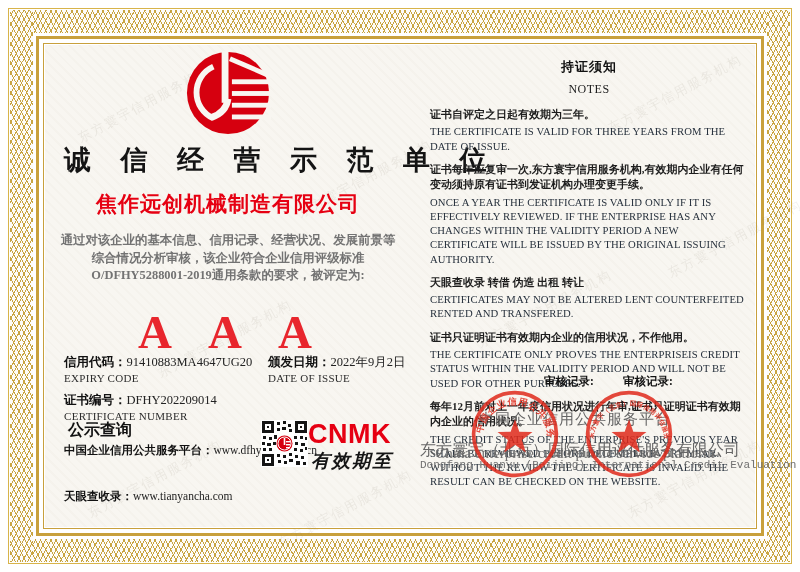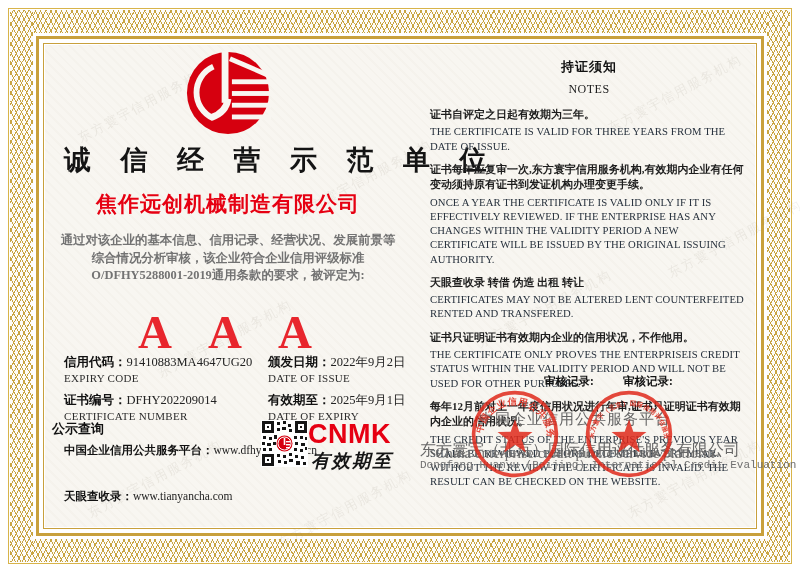--- a/index.html
+++ b/index.html
@@ -29,21 +29,21 @@
       letter-spacing:11px;color:#141414;margin:4px 0 12px 6px;white-space:nowrap;}
   #company-name{font-family:"Liberation Sans",sans-serif;font-weight:bold;font-size:21px;
       color:#e60012;letter-spacing:1px;margin-bottom:14px;white-space:nowrap;}
   #intro-para{font-size:12.4px;line-height:1.42;text-align:center;color:#737373;font-weight:600;}
   #rating{font-size:47px;color:#e8262d;letter-spacing:36px;padding-left:30px;margin-top:20px;
       font-weight:bold;}
   .field{position:absolute;font-size:12.5px;white-space:nowrap;margin-top:8px;}
   .field .lab{font-weight:bold;color:#111;}
   .field .val{color:#222;}
   .field .sub{font-size:11px;color:#2c2c2c;letter-spacing:.3px;margin-top:1px;}
-  #public-query{position:absolute;left:52px;top:420px;font-size:13px;font-weight:bold;color:#111;}
+  #public-query{position:absolute;left:68px;top:420px;font-size:16px;font-weight:bold;color:#111;}
   .qlink{position:absolute;left:64px;font-size:11.5px;white-space:nowrap;}
   .qlink .lab{font-weight:bold;color:#111;}
   .qlink .val{color:#222;}
   #qr{position:absolute;left:261px;top:420px;width:47px;height:47px;}
   #cnmk{position:absolute;left:308px;top:419px;font-family:Liberation Sans, sans-serif;
       font-weight:bold;font-size:27px;color:#e60012;letter-spacing:.5px;}
   #cnmk-sub{position:absolute;left:311px;top:448px;font-size:18.5px;font-weight:bold;
       color:#151515;letter-spacing:2px;font-style:italic;}
   
   #right-col{position:absolute;left:430px;top:58px;width:318px;}
@@ -111,24 +111,20 @@
     <span class="lab">信用代码：</span><span class="val">91410883MA4647UG20</span>
     <div class="sub">EXPIRY CODE</div>
   </div>
   <div class="field" style="left:268px;top:346px">
     <span class="lab">颁发日期：</span><span class="val">2022年9月2日</span>
     <div class="sub">DATE OF ISSUE</div>
   </div>
   <div class="field" style="left:64px;top:384px">
     <span class="lab">证书编号：</span><span class="val">DFHY202209014</span>
     <div class="sub">CERTIFICATE NUMBER</div>
-  </div>
-  <div class="field" style="left:268px;top:384px">
-    <span class="lab">有效期至：</span><span class="val">2025年9月1日</span>
-    <div class="sub">DATE OF EXPIRY</div>
   </div>
 
   <div id="public-query">公示查询</div>
   <div class="qlink" style="top:443px">
     <span class="lab">中国企业信用公共服务平台：</span><span class="val">www.dfhy-xinyong.cn</span>
   </div>
   <div class="qlink" style="top:489px">
     <span class="lab">天眼查收录：</span><span class="val">www.tianyancha.com</span>
   </div>
 

